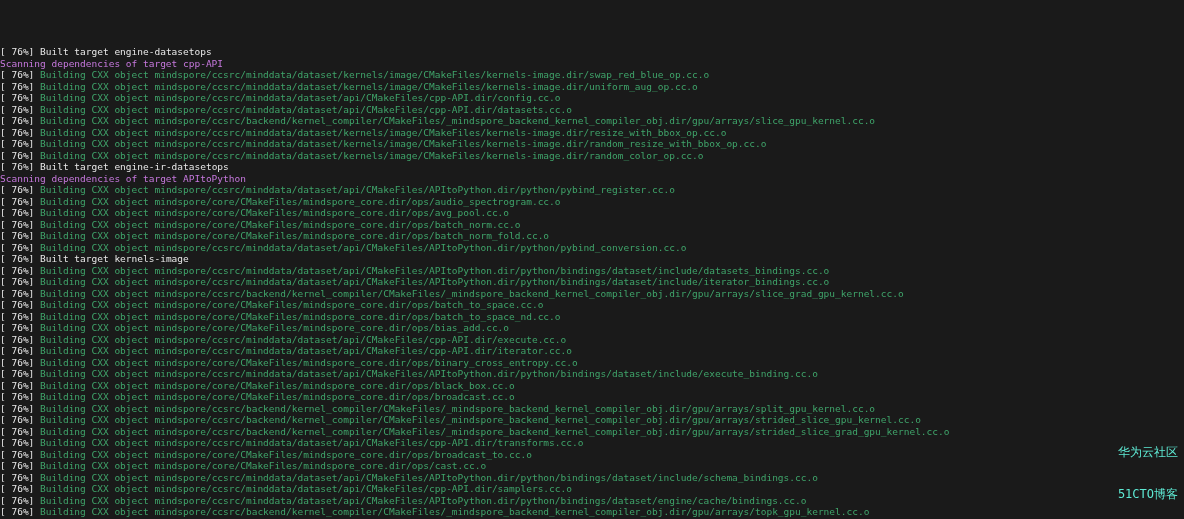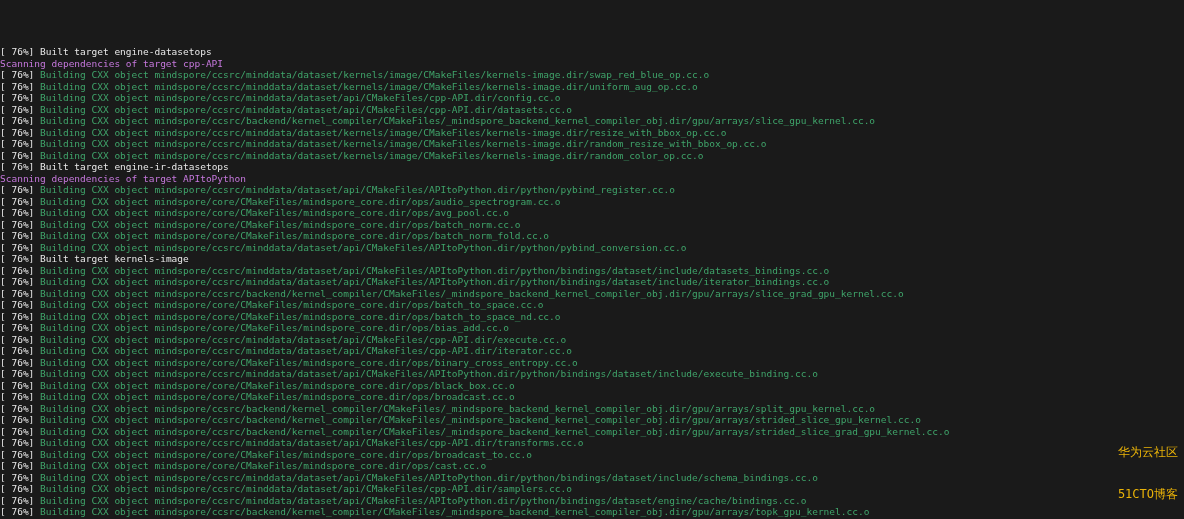--- a/index.html
+++ b/index.html
@@ -1,21 +1,21 @@
 <!DOCTYPE html>
 <html><head>
 <meta charset="utf-8">
 <style>
   html,body{margin:0;padding:0;background:#1a1a1a;width:1184px;height:519px;overflow:hidden}
   body{font-family:"DejaVu Sans Mono","Menlo","Consolas",monospace;font-size:9.5px;line-height:11.5px;color:#ccc;white-space:pre}
   .line{display:block}
   .w{color:#e8e8e8}
   .g{color:#3fa46a}
   .m{color:#c678dd}
-  .wm{position:absolute;right:6px;bottom:4px;font-size:12px;color:#eab308;text-align:center;line-height:14px}
+  .wm{position:absolute;right:6px;bottom:4px;font-size:12px;color:#5eead4;text-align:center;line-height:14px}
 </style>
 </head>
 <body>
 
 
 
 <div id="term"><span class="line"><span class="w">[ 76%] </span><span class="w">Built target engine-datasetops</span></span><span class="line"><span class="m">Scanning dependencies of target cpp-API</span></span><span class="line"><span class="w">[ 76%] </span><span class="g">Building CXX object mindspore/ccsrc/minddata/dataset/kernels/image/CMakeFiles/kernels-image.dir/swap_red_blue_op.cc.o</span></span><span class="line"><span class="w">[ 76%] </span><span class="g">Building CXX object mindspore/ccsrc/minddata/dataset/kernels/image/CMakeFiles/kernels-image.dir/uniform_aug_op.cc.o</span></span><span class="line"><span class="w">[ 76%] </span><span class="g">Building CXX object mindspore/ccsrc/minddata/dataset/api/CMakeFiles/cpp-API.dir/config.cc.o</span></span><span class="line"><span class="w">[ 76%] </span><span class="g">Building CXX object mindspore/ccsrc/minddata/dataset/api/CMakeFiles/cpp-API.dir/datasets.cc.o</span></span><span class="line"><span class="w">[ 76%] </span><span class="g">Building CXX object mindspore/ccsrc/backend/kernel_compiler/CMakeFiles/_mindspore_backend_kernel_compiler_obj.dir/gpu/arrays/slice_gpu_kernel.cc.o</span></span><span class="line"><span class="w">[ 76%] </span><span class="g">Building CXX object mindspore/ccsrc/minddata/dataset/kernels/image/CMakeFiles/kernels-image.dir/resize_with_bbox_op.cc.o</span></span><span class="line"><span class="w">[ 76%] </span><span class="g">Building CXX object mindspore/ccsrc/minddata/dataset/kernels/image/CMakeFiles/kernels-image.dir/random_resize_with_bbox_op.cc.o</span></span><span class="line"><span class="w">[ 76%] </span><span class="g">Building CXX object mindspore/ccsrc/minddata/dataset/kernels/image/CMakeFiles/kernels-image.dir/random_color_op.cc.o</span></span><span class="line"><span class="w">[ 76%] </span><span class="w">Built target engine-ir-datasetops</span></span><span class="line"><span class="m">Scanning dependencies of target APItoPython</span></span><span class="line"><span class="w">[ 76%] </span><span class="g">Building CXX object mindspore/ccsrc/minddata/dataset/api/CMakeFiles/APItoPython.dir/python/pybind_register.cc.o</span></span><span class="line"><span class="w">[ 76%] </span><span class="g">Building CXX object mindspore/core/CMakeFiles/mindspore_core.dir/ops/audio_spectrogram.cc.o</span></span><span class="line"><span class="w">[ 76%] </span><span class="g">Building CXX object mindspore/core/CMakeFiles/mindspore_core.dir/ops/avg_pool.cc.o</span></span><span class="line"><span class="w">[ 76%] </span><span class="g">Building CXX object mindspore/core/CMakeFiles/mindspore_core.dir/ops/batch_norm.cc.o</span></span><span class="line"><span class="w">[ 76%] </span><span class="g">Building CXX object mindspore/core/CMakeFiles/mindspore_core.dir/ops/batch_norm_fold.cc.o</span></span><span class="line"><span class="w">[ 76%] </span><span class="g">Building CXX object mindspore/ccsrc/minddata/dataset/api/CMakeFiles/APItoPython.dir/python/pybind_conversion.cc.o</span></span><span class="line"><span class="w">[ 76%] </span><span class="w">Built target kernels-image</span></span><span class="line"><span class="w">[ 76%] </span><span class="g">Building CXX object mindspore/ccsrc/minddata/dataset/api/CMakeFiles/APItoPython.dir/python/bindings/dataset/include/datasets_bindings.cc.o</span></span><span class="line"><span class="w">[ 76%] </span><span class="g">Building CXX object mindspore/ccsrc/minddata/dataset/api/CMakeFiles/APItoPython.dir/python/bindings/dataset/include/iterator_bindings.cc.o</span></span><span class="line"><span class="w">[ 76%] </span><span class="g">Building CXX object mindspore/ccsrc/backend/kernel_compiler/CMakeFiles/_mindspore_backend_kernel_compiler_obj.dir/gpu/arrays/slice_grad_gpu_kernel.cc.o</span></span><span class="line"><span class="w">[ 76%] </span><span class="g">Building CXX object mindspore/core/CMakeFiles/mindspore_core.dir/ops/batch_to_space.cc.o</span></span><span class="line"><span class="w">[ 76%] </span><span class="g">Building CXX object mindspore/core/CMakeFiles/mindspore_core.dir/ops/batch_to_space_nd.cc.o</span></span><span class="line"><span class="w">[ 76%] </span><span class="g">Building CXX object mindspore/core/CMakeFiles/mindspore_core.dir/ops/bias_add.cc.o</span></span><span class="line"><span class="w">[ 76%] </span><span class="g">Building CXX object mindspore/ccsrc/minddata/dataset/api/CMakeFiles/cpp-API.dir/execute.cc.o</span></span><span class="line"><span class="w">[ 76%] </span><span class="g">Building CXX object mindspore/ccsrc/minddata/dataset/api/CMakeFiles/cpp-API.dir/iterator.cc.o</span></span><span class="line"><span class="w">[ 76%] </span><span class="g">Building CXX object mindspore/core/CMakeFiles/mindspore_core.dir/ops/binary_cross_entropy.cc.o</span></span><span class="line"><span class="w">[ 76%] </span><span class="g">Building CXX object mindspore/ccsrc/minddata/dataset/api/CMakeFiles/APItoPython.dir/python/bindings/dataset/include/execute_binding.cc.o</span></span><span class="line"><span class="w">[ 76%] </span><span class="g">Building CXX object mindspore/core/CMakeFiles/mindspore_core.dir/ops/black_box.cc.o</span></span><span class="line"><span class="w">[ 76%] </span><span class="g">Building CXX object mindspore/core/CMakeFiles/mindspore_core.dir/ops/broadcast.cc.o</span></span><span class="line"><span class="w">[ 76%] </span><span class="g">Building CXX object mindspore/ccsrc/backend/kernel_compiler/CMakeFiles/_mindspore_backend_kernel_compiler_obj.dir/gpu/arrays/split_gpu_kernel.cc.o</span></span><span class="line"><span class="w">[ 76%] </span><span class="g">Building CXX object mindspore/ccsrc/backend/kernel_compiler/CMakeFiles/_mindspore_backend_kernel_compiler_obj.dir/gpu/arrays/strided_slice_gpu_kernel.cc.o</span></span><span class="line"><span class="w">[ 76%] </span><span class="g">Building CXX object mindspore/ccsrc/backend/kernel_compiler/CMakeFiles/_mindspore_backend_kernel_compiler_obj.dir/gpu/arrays/strided_slice_grad_gpu_kernel.cc.o</span></span><span class="line"><span class="w">[ 76%] </span><span class="g">Building CXX object mindspore/ccsrc/minddata/dataset/api/CMakeFiles/cpp-API.dir/transforms.cc.o</span></span><span class="line"><span class="w">[ 76%] </span><span class="g">Building CXX object mindspore/core/CMakeFiles/mindspore_core.dir/ops/broadcast_to.cc.o</span></span><span class="line"><span class="w">[ 76%] </span><span class="g">Building CXX object mindspore/core/CMakeFiles/mindspore_core.dir/ops/cast.cc.o</span></span><span class="line"><span class="w">[ 76%] </span><span class="g">Building CXX object mindspore/ccsrc/minddata/dataset/api/CMakeFiles/APItoPython.dir/python/bindings/dataset/include/schema_bindings.cc.o</span></span><span class="line"><span class="w">[ 76%] </span><span class="g">Building CXX object mindspore/ccsrc/minddata/dataset/api/CMakeFiles/cpp-API.dir/samplers.cc.o</span></span><span class="line"><span class="w">[ 76%] </span><span class="g">Building CXX object mindspore/ccsrc/minddata/dataset/api/CMakeFiles/APItoPython.dir/python/bindings/dataset/engine/cache/bindings.cc.o</span></span><span class="line"><span class="w">[ 76%] </span><span class="g">Building CXX object mindspore/ccsrc/backend/kernel_compiler/CMakeFiles/_mindspore_backend_kernel_compiler_obj.dir/gpu/arrays/topk_gpu_kernel.cc.o</span></span><span class="line"><span class="w">[ 76%] </span><span class="g">Building CXX object mindspore/core/CMakeFiles/mindspore_core.dir/ops/ceil.cc.o</span></span></div>
 
 
 <div class="wm">

